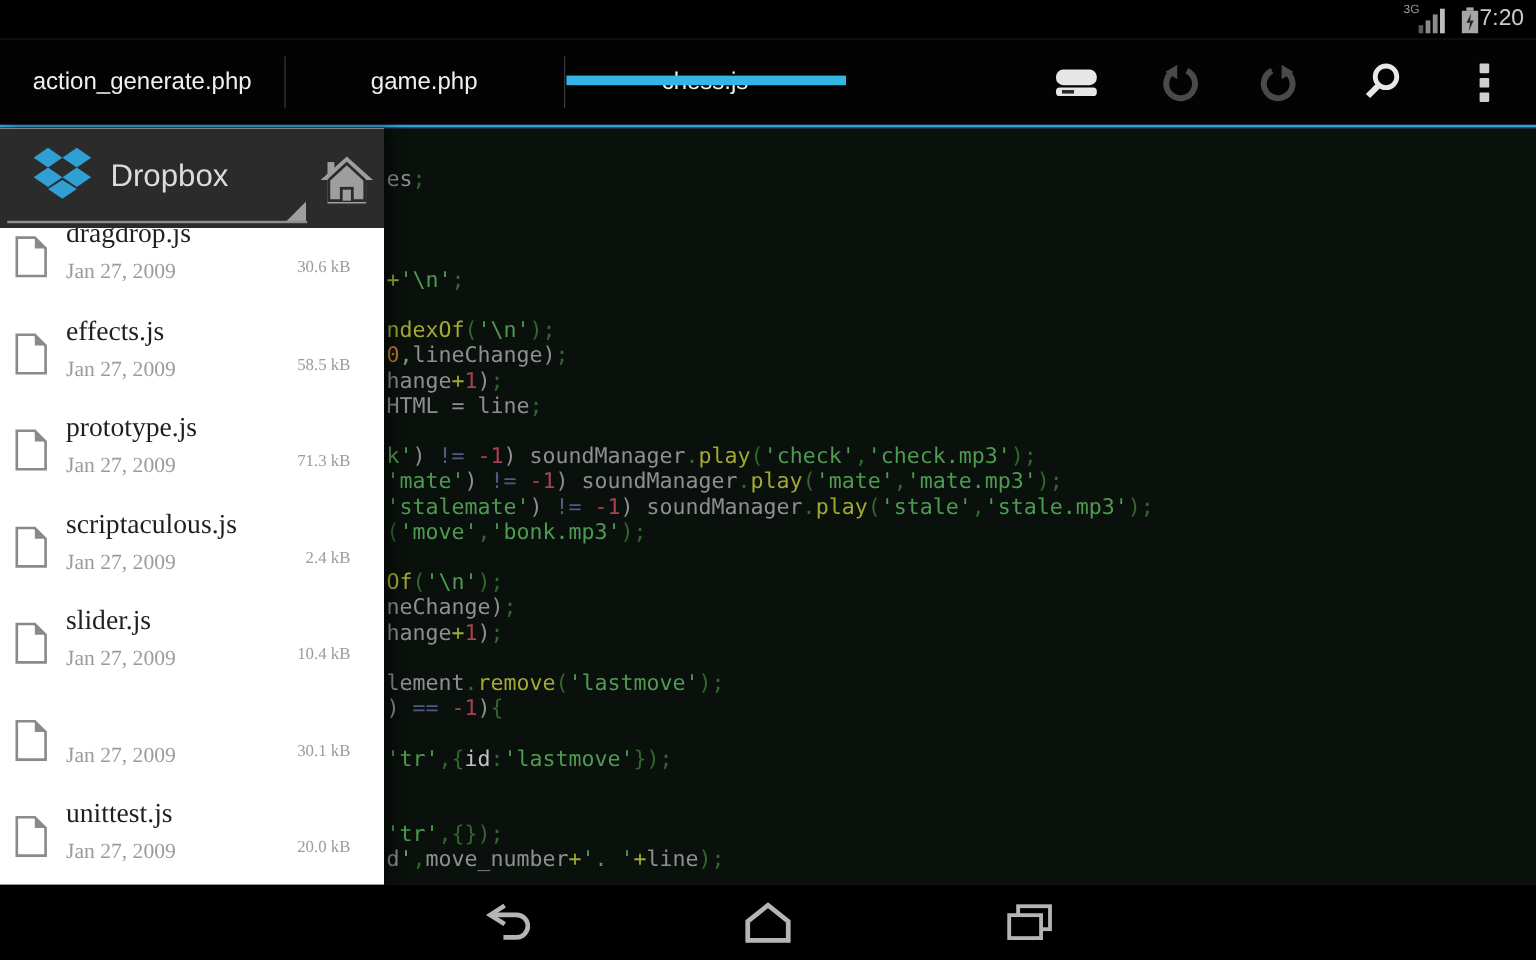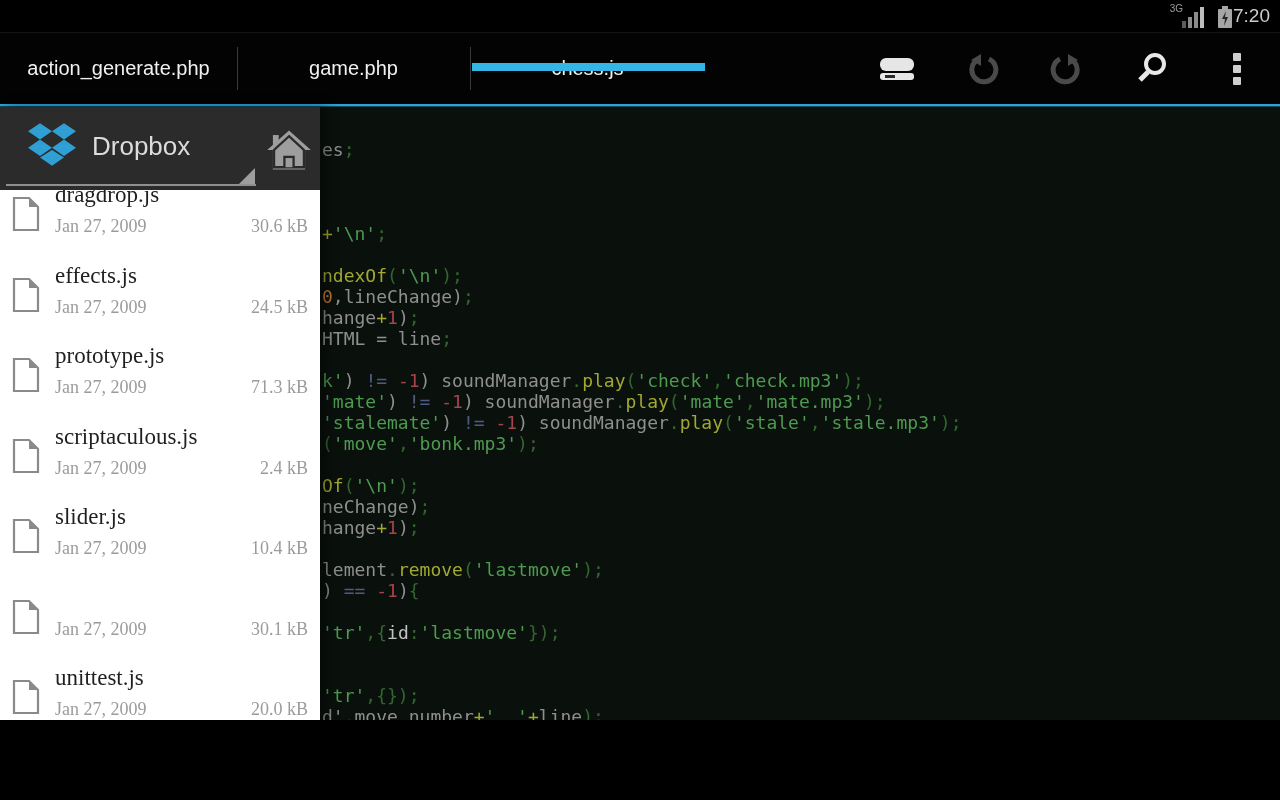--- a/index.html
+++ b/index.html
@@ -1,18 +1,18 @@
 <!DOCTYPE html>
 <html><head>
 <meta charset="utf-8">
 <style>
   * { margin:0; padding:0; box-sizing:border-box; }
   html,body { background:#000; }
   .screen {
-    position:relative; width:1280px; height:720px; overflow:hidden;
+    position:relative; width:1280px; height:800px; overflow:hidden;
     background:#701a75; font-family:"Liberation Sans", sans-serif;
   }
   
   .status-bar { position:absolute; left:0; top:0; width:1280px; height:33px;
     background:#000; border-bottom:1px solid #141414; }
   .net-label { position:absolute; right:97px; top:3px; font-size:10px; color:#9a9a9a; }
   .signal { position:absolute; right:74px; top:7px; }
   .battery { position:absolute; right:48px; top:6px; }
   .clock { position:absolute; right:10px; top:5px; font-size:19px; color:#cbcbcb; }
   
@@ -51,21 +51,21 @@
   .source-label { position:absolute; left:92px; top:24px; font-size:26px; color:#dcdcdc; }
   .spinner-underline { position:absolute; left:6px; top:77px; width:250px; height:2px; background:#8f8f8f; }
   .spinner-caret { position:absolute; left:238px; top:61px; width:0; height:0;
     border-left:17px solid transparent; border-bottom:17px solid #9e9e9e; }
   .panel-home-btn { position:absolute; left:262px; top:14px; width:54px; height:58px;
     display:flex; align-items:center; justify-content:center; }
   .file-item { position:absolute; left:0; width:320px; height:80px; background:#fff; z-index:1;font-family:Liberation Serif, serif; }
   .file-icon { position:absolute; left:12px; top:18px; }
   .file-name { position:absolute; left:55px; top:4px; font-size:23px; color:#1f1f1f; }
   .file-date { position:absolute; left:55px; top:38px; font-size:18px; color:#9b9b9b; }
-  .file-size { position:absolute; right:12px; top:38px; font-size:18px; color:#9b9b9b; }
+  .file-size { position:absolute; right:28px; top:38px; font-size:14px; color:#9b9b9b; }
   
   .nav-bar { position:absolute; left:0; top:737px; width:1280px; height:63px; background:#000; }
   .nav-btn { position:absolute; top:0; width:90px; height:63px;
     display:flex; align-items:center; justify-content:center; }
 </style>
 </head>
 <body>
 
 <div class="screen">
 
@@ -143,21 +143,21 @@
           <div class="file-date">Jan 27, 2009</div>
           <div class="file-size">30.6 kB</div>
         </div>
         <div class="file-item" style="top: 151.5px;">
           <svg class="file-icon" width="28" height="36" viewBox="0 0 28 36">
             <path d="M2 2 H17 L26 11 V34 H2 Z" fill="#fff" stroke="#8a8a8a" stroke-width="2.2"></path>
             <polygon points="17,2 17,11 26,11" fill="#8a8a8a"></polygon>
           </svg>
           <div class="file-name">effects.js</div>
           <div class="file-date">Jan 27, 2009</div>
-          <div class="file-size">24.5 kB</div>
+          <div class="file-size">58.5 kB</div>
         </div>
         <div class="file-item" style="top: 232px;">
           <svg class="file-icon" width="28" height="36" viewBox="0 0 28 36">
             <path d="M2 2 H17 L26 11 V34 H2 Z" fill="#fff" stroke="#8a8a8a" stroke-width="2.2"></path>
             <polygon points="17,2 17,11 26,11" fill="#8a8a8a"></polygon>
           </svg>
           <div class="file-name">prototype.js</div>
           <div class="file-date">Jan 27, 2009</div>
           <div class="file-size">71.3 kB</div>
         </div>

